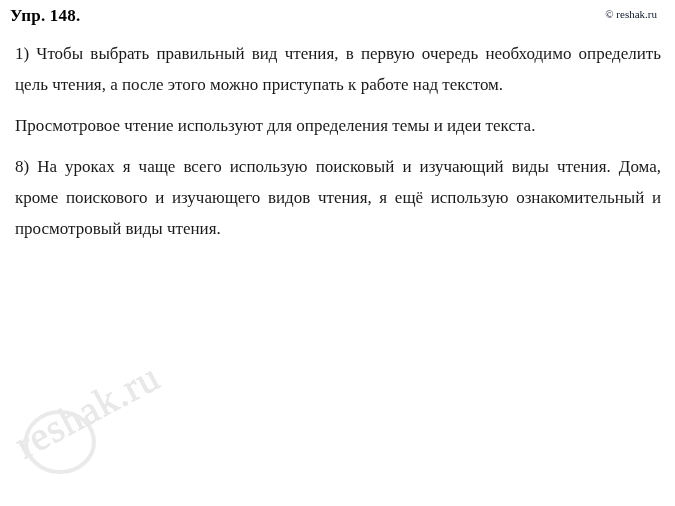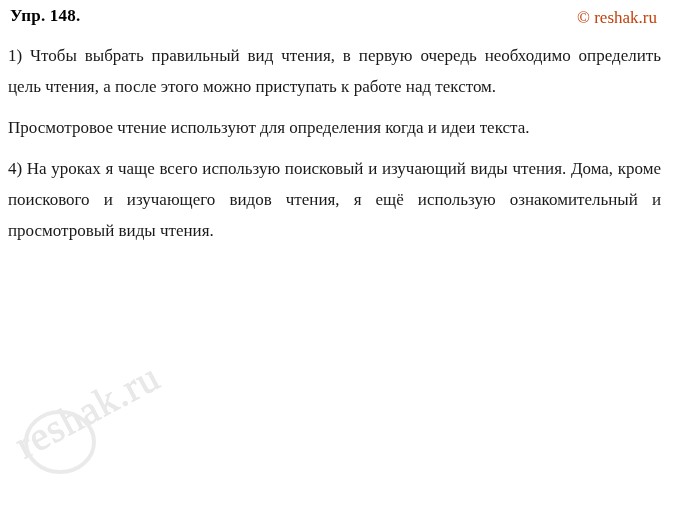--- a/index.html
+++ b/index.html
@@ -35,38 +35,38 @@
     font-family: "Liberation Serif", serif;
     font-size: 17px;
     font-weight: bold;
     color: #000000;
     letter-spacing: 0.2px;
     padding-left: 2px;
   }
 
   .copyright {
     font-family: "Liberation Serif", serif;
-    font-size: 17px;
-    color: #c2410c;
+    font-size: 11px;
+    color: #0f172a;
     padding-right: 8px;
     padding-top: 2px;
     white-space: nowrap;
   }
 
   .body-text {
     position: relative;
     z-index: 2;
   }
 
   .para {
     font-size: 17px;
     line-height: 31px;
     text-align: justify;
     text-justify: inter-word;
-    margin: 0 0 10px 0;
+    margin: 0 0 10px 7px;
     color: #191919;
     padding-right: 4px;
   }
 
   
   .watermark {
     position: absolute;
     left: 2px;
     bottom: 26px;
     width: 190px;
@@ -84,22 +84,22 @@
 
 <div class="page">
 
   <div class="header">
     <div class="title">Упр. 148.</div>
     <div class="copyright">© reshak.ru</div>
   </div>
 
   <div class="body-text">
     <p class="para">1) Чтобы выбрать правильный вид чтения, в первую очередь необходимо определить цель чтения, а после этого можно приступать к работе над текстом.</p>
-    <p class="para">Просмотровое чтение используют для определения когда и идеи текста.</p>
-    <p class="para">4) На уроках я чаще всего использую поисковый и изучающий виды чтения. Дома, кроме поискового и изучающего видов чтения, я ещё использую ознакомительный и просмотровый виды чтения.</p>
+    <p class="para">Просмотровое чтение используют для определения темы и идеи текста.</p>
+    <p class="para">8) На уроках я чаще всего использую поисковый и изучающий виды чтения. Дома, кроме поискового и изучающего видов чтения, я ещё использую ознакомительный и просмотровый виды чтения.</p>
   </div>
 
   <div class="watermark">
     <svg width="190" height="130" viewBox="0 0 190 130" xmlns="http://www.w3.org/2000/svg">
       <g transform="rotate(-28 95 65)">
         <text x="10" y="70" font-family="Liberation Serif, serif" font-size="40" fill="#bdbdbd" stroke="#b0b0b0" stroke-width="0.6" letter-spacing="1">reshak.ru</text>
       </g>
       <ellipse cx="58" cy="92" rx="34" ry="30" fill="none" stroke="#c2c2c2" stroke-width="4"></ellipse>
     </svg>
   </div>

